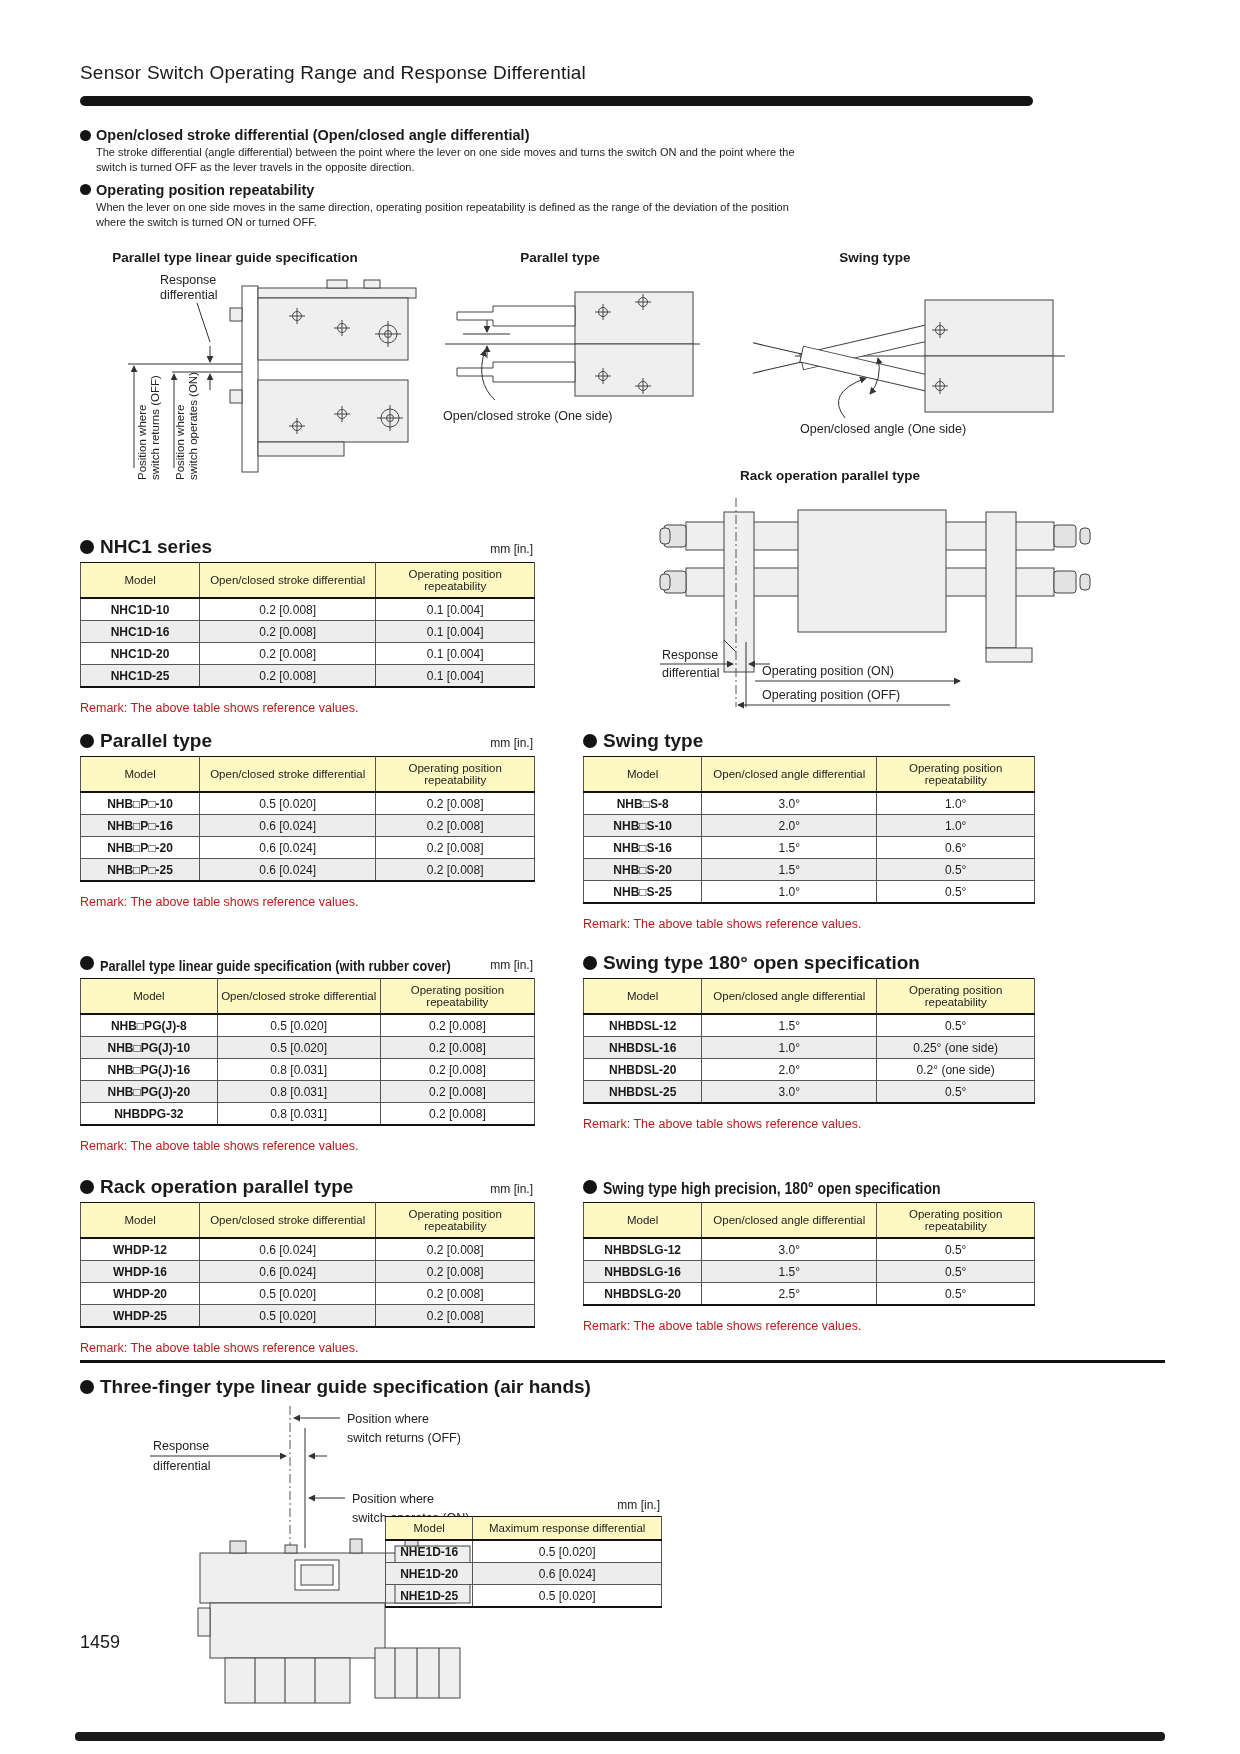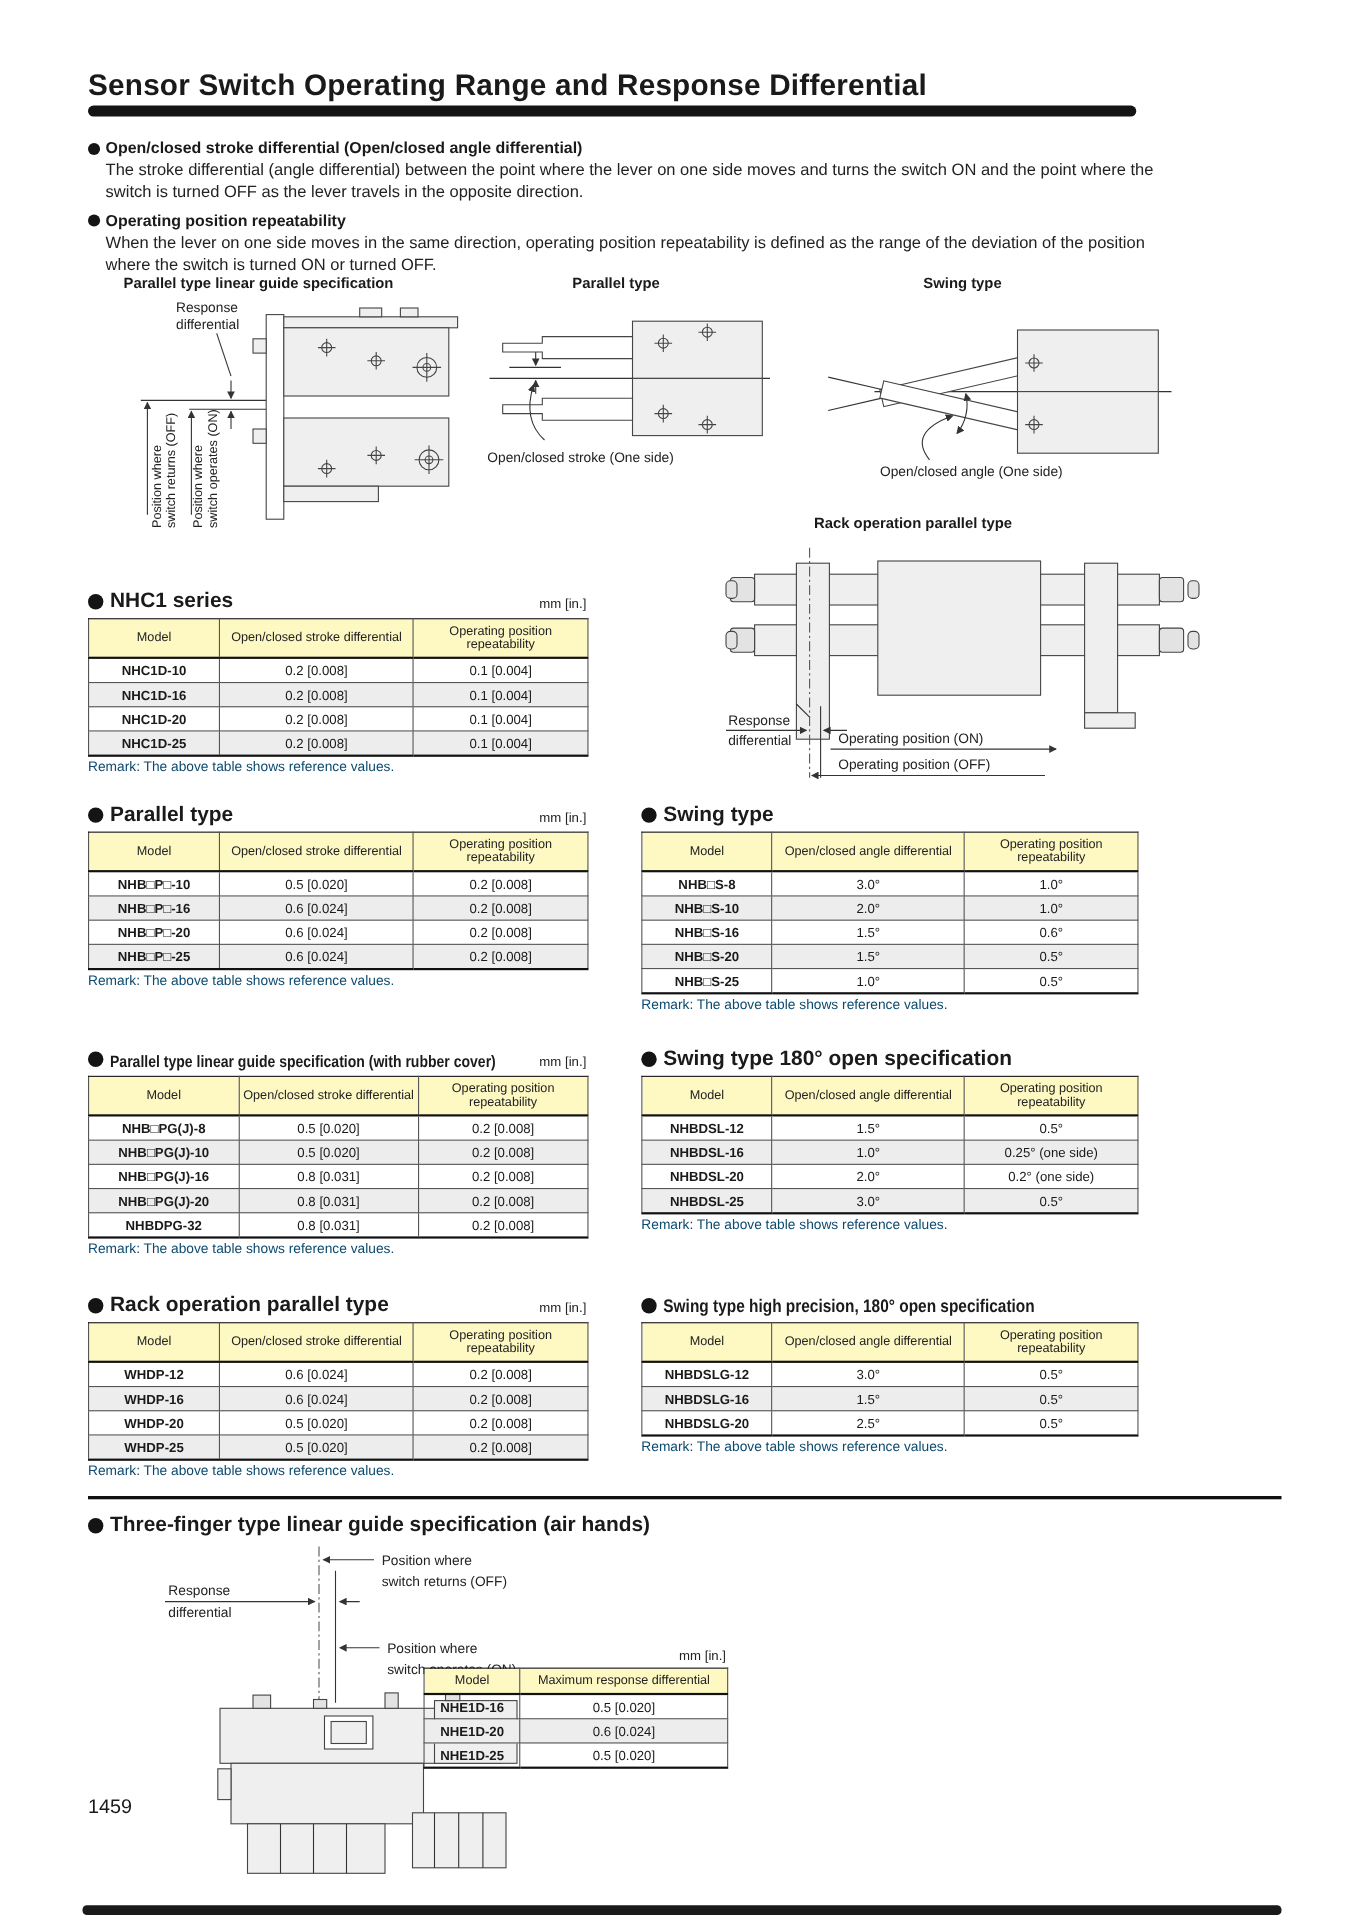--- a/index.html
+++ b/index.html
@@ -1,39 +1,39 @@
 <!DOCTYPE html>
 <html><head>
 <meta charset="utf-8">
 <style>
   html,body {margin:0; padding:0; background:#fff;}
   .page {position:relative; width:1240px; height:1754px; background:#fff;
          font-family:"Liberation Sans", sans-serif; color:#1a1a1a; overflow:hidden;}
   .abs {position:absolute;}
-  .title {font-size:27px; font-weight:bold; letter-spacing:0.2px;}
+  .title {font-size:19px; font-weight:normal; letter-spacing:0.2px;}
   .title-bar {background:#141414; border-radius:5px; height:10px;}
   .ih {font-weight:bold; font-size:14.5px; display:flex; align-items:center; gap:5px; margin-bottom:2px;}
   .idot {width:11px; height:11px; border-radius:50%; background:#141414; flex:0 0 auto;}
-  .ibody {font-size:15px; line-height:1.35; margin-left:16px; margin-bottom:7px; color:#222;}
+  .ibody {font-size:11px; line-height:1.35; margin-left:16px; margin-bottom:7px; color:#222;}
   .dtitle {font-weight:bold; font-size:13.5px; text-align:center;}
   .sec-head {position:relative; height:26px;}
   .dot {position:absolute; left:0; bottom:4px; width:14px; height:14px; border-radius:50%; background:#141414;}
   .sec-title {position:absolute; left:20px; bottom:0; font-weight:bold; font-size:19px; white-space:nowrap;}
   .sec-title.cond  {font-size:15px;  transform:scaleX(0.85); transform-origin:left bottom;}
   .sec-title.cond2 {font-size:16.5px; transform:scaleX(0.85); transform-origin:left bottom;}
   .unit {position:absolute; right:2px; bottom:2px; font-size:12px; color:#222;}
   .unit-line {text-align:right; font-size:12px; color:#222; margin-bottom:2px; padding-right:2px;}
   .tbl {border-collapse:collapse; width:100%; table-layout:fixed; margin-top:4px;}
   .tbl th {background:#fef9c3; font-weight:normal; font-size:11.5px; color:#222;
            padding:5px 2px; border:1px solid #555; border-top:1.5px solid #111; border-bottom:2.2px solid #111;}
   .tbl td {font-size:12px; text-align:center; padding:3.5px 2px; border:1px solid #555;}
   .tbl tbody tr:nth-child(even) {background:#ededed;}
   .tbl tbody tr:last-child td {border-bottom:2.2px solid #111;}
   .tbl td.model {font-weight:bold;}
-  .remark {font-size:12.5px; margin-top:2px; color:#0c4a6e;}
+  .remark {font-size:12.5px; margin-top:13px; color:#b91c1c;}
   .c1{width:26%} .c2{width:39%} .c3{width:35%}
   .d1{width:31%} .d2{width:69%}
   .divider {background:#111; height:2.5px;}
   .pageno {font-size:18px; color:#1a1a1a;text-align:center;}
   .bottom-bar {background:#1a1a1a; height:9px; border-radius:4px;}
   svg text {font-family:"Liberation Sans", sans-serif; font-size:12.5px; fill:#222;}
   svg text.sm {font-size:11.5px;}
   .f  {fill:#efefef; stroke:#444; stroke-width:1;}
   .w  {fill:#ffffff; stroke:#444; stroke-width:1;}
   .g2 {fill:#e3e3e3; stroke:#444; stroke-width:1;}

